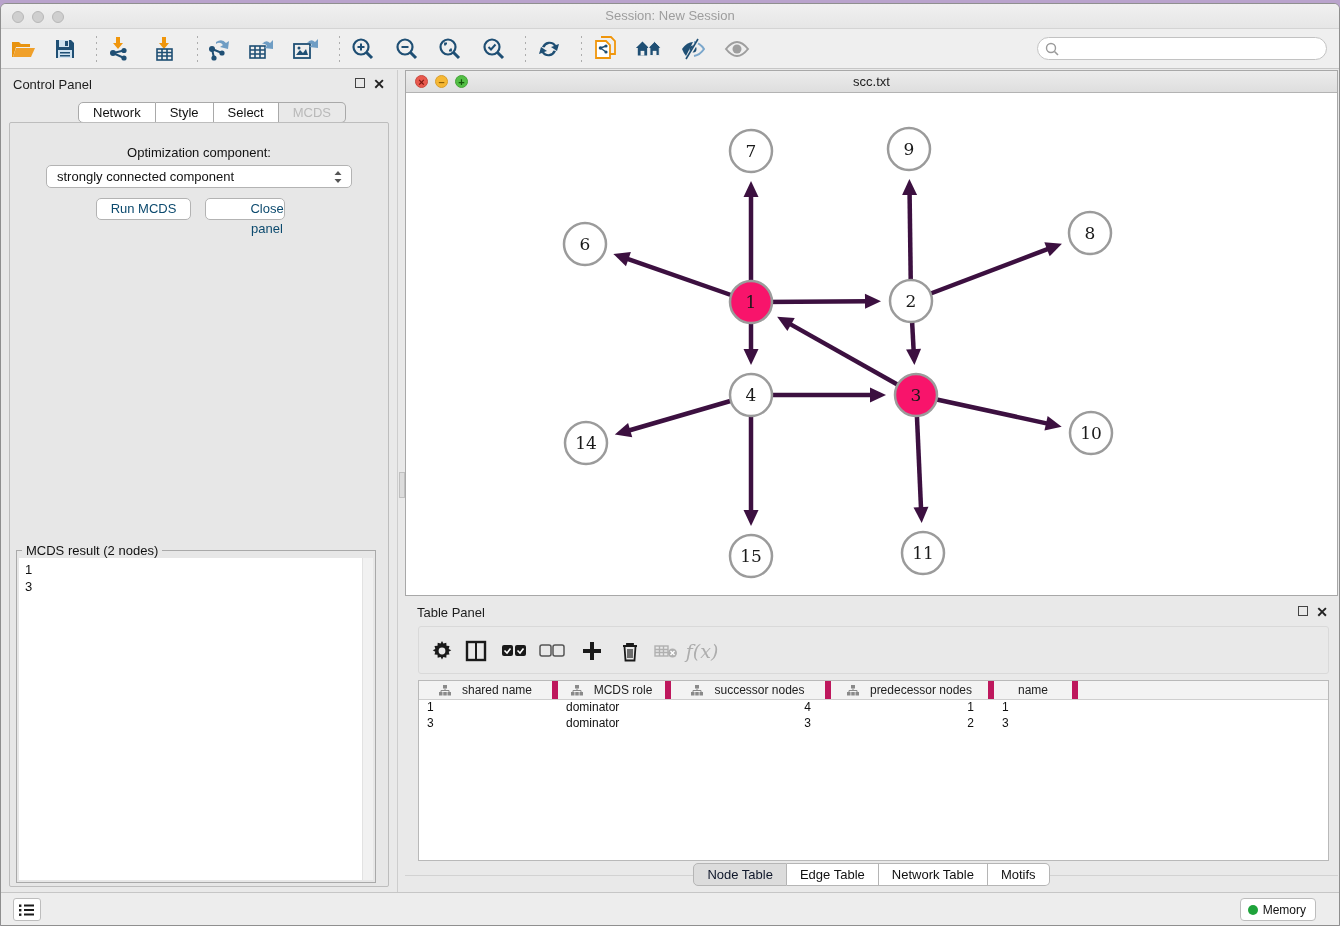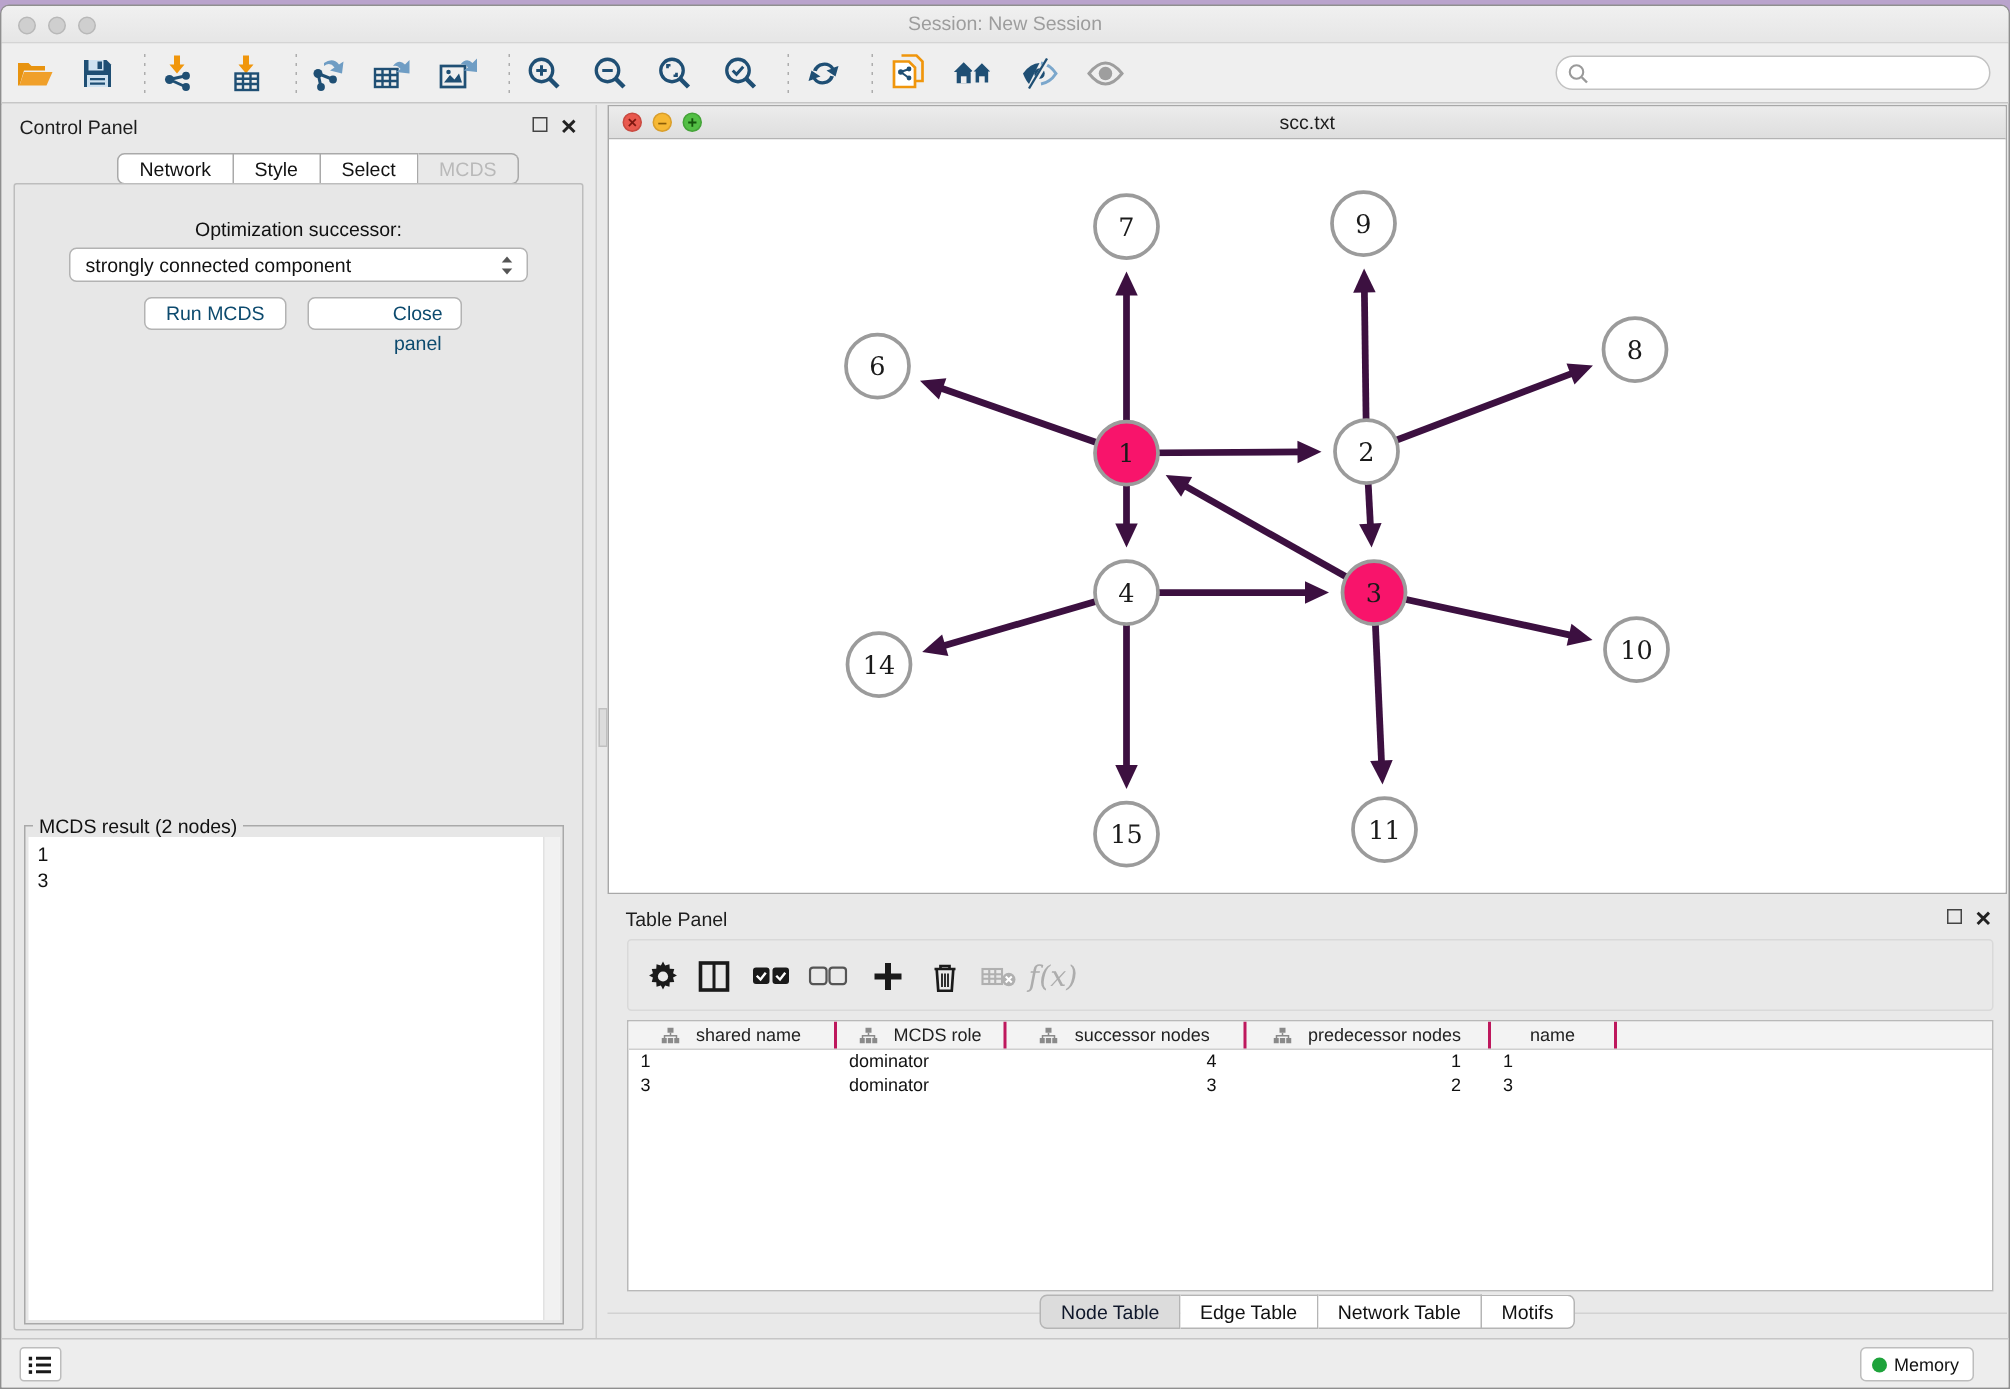--- a/index.html
+++ b/index.html
@@ -52,21 +52,21 @@
     font-size:13px; color:#111; }
   .mcds-select { position:absolute; top:42px; left:36px; right:36px; height:23px;
     background:#fff; border:1px solid #b3b3b3; border-radius:5px; font-size:13px;
     line-height:21px; padding-left:10px; color:#111; }
   .chevrons { position:absolute; right:8px; top:3px; width:10px; height:16px; }
   .chevrons svg { display:block; }
   .cp-btn { position:absolute; top:75px; height:22px; background:#fff;
     border:1px solid #b3b3b3; border-radius:5px; font-size:13px; text-align:center;
     line-height:20px; color:#0c4a6e; }
   .btn-run { left:86px; width:95px; }
-  .btn-close { left:195px; width:103px;padding-left:44px; }
+  .btn-close { left:195px; width:80px;padding-left:44px; }
 
   .fieldset { position:absolute; left:6px; right:12px; top:427px; bottom:3px;
     border:1px solid #a9a9a9; }
   .fieldset .legend { position:absolute; top:-8px; left:5px; background:#e7e7e7;
     padding:0 4px; font-size:13px; color:#111; }
   .result-area { position:absolute; left:2px; right:2px; top:7px; bottom:2px;
     background:#fff; font-size:13px; color:#111; padding:3px 6px; line-height:17px;
     white-space:pre; }
   .result-scroll { position:absolute; right:2px; top:7px; bottom:2px; width:11px;
     background:#f1f1f1; border-left:1px solid #e2e2e2; }
@@ -93,21 +93,21 @@
   .tp-toolbar { position:absolute; top:28px; left:13px; right:9px; height:48px;
     background:#e9e9e9; border:1px solid #d9d9d9; border-radius:3px; }
   .tp-icon { position:absolute; top:10px; width:30px; height:28px; display:flex;
     align-items:center; justify-content:center; }
   .fx { font-family:"DejaVu Serif", serif; font-style:italic; font-size:19px; color:#adadad; }
 
   .table-wrap { position:absolute; top:82px; left:13px; right:9px; height:181px;
     background:#fff; border:1px solid #b9b9b9; overflow:hidden; }
   .thead { display:flex; height:19px; background:#f3f3f3; border-bottom:1px solid #cfcfcf; }
   .th { display:flex; align-items:center; justify-content:center; gap:11px;
-    border-right:2px solid #be185d; font-size:12px; color:#222; }
+    border-right:6px solid #be185d; font-size:12px; color:#222; }
   .trow { display:flex; height:16px; font-size:12px; color:#111; }
   .td { overflow:hidden; white-space:nowrap; }
   .td.l { text-align:left; padding-left:8px; }
   .td.r { text-align:right; padding-right:20px; }
 
   .tp-tabs { position:absolute; bottom:6px; left:0; right:0; display:flex; justify-content:center; }
   .tp-tabs-line { position:absolute; bottom:16px; left:0; right:0; height:1px; background:#d2d2d2; }
   .tp-tab { position:relative; height:23px; padding:0 13px; background:#fff;
     border:1px solid #b5b5b5; border-left:none; font-size:13px; line-height:21px; color:#111; }
   .tp-tab:first-child { border-left:1px solid #b5b5b5; border-radius:5px 0 0 5px; }
@@ -284,21 +284,21 @@
       <span class="ph-btn" style="right:32px"><span class="float-glyph"></span></span>
       <span class="ph-btn close-glyph" style="right:12px">✕</span>
     </div>
     <div class="cp-tabs" id="cp-tabs">
         <div class="cp-tab">Network</div>
         <div class="cp-tab">Style</div>
         <div class="cp-tab">Select</div>
         <div class="cp-tab sel">MCDS</div>
       </div>
     <div class="cp-body">
-      <div class="opt-label">Optimization successor:</div>
+      <div class="opt-label">Optimization component:</div>
       <div class="mcds-select">
         <span>strongly connected component</span>
         <span class="chevrons">
           <svg width="10" height="16" viewBox="0 0 10 16">
               <path d="M1.5 6 L5 2 L8.5 6 z" fill="#555"></path>
               <path d="M1.5 10 L5 14 L8.5 10 z" fill="#555"></path>
             </svg>
         </span>
       </div>
       <div class="cp-btn btn-run">Run MCDS</div>

